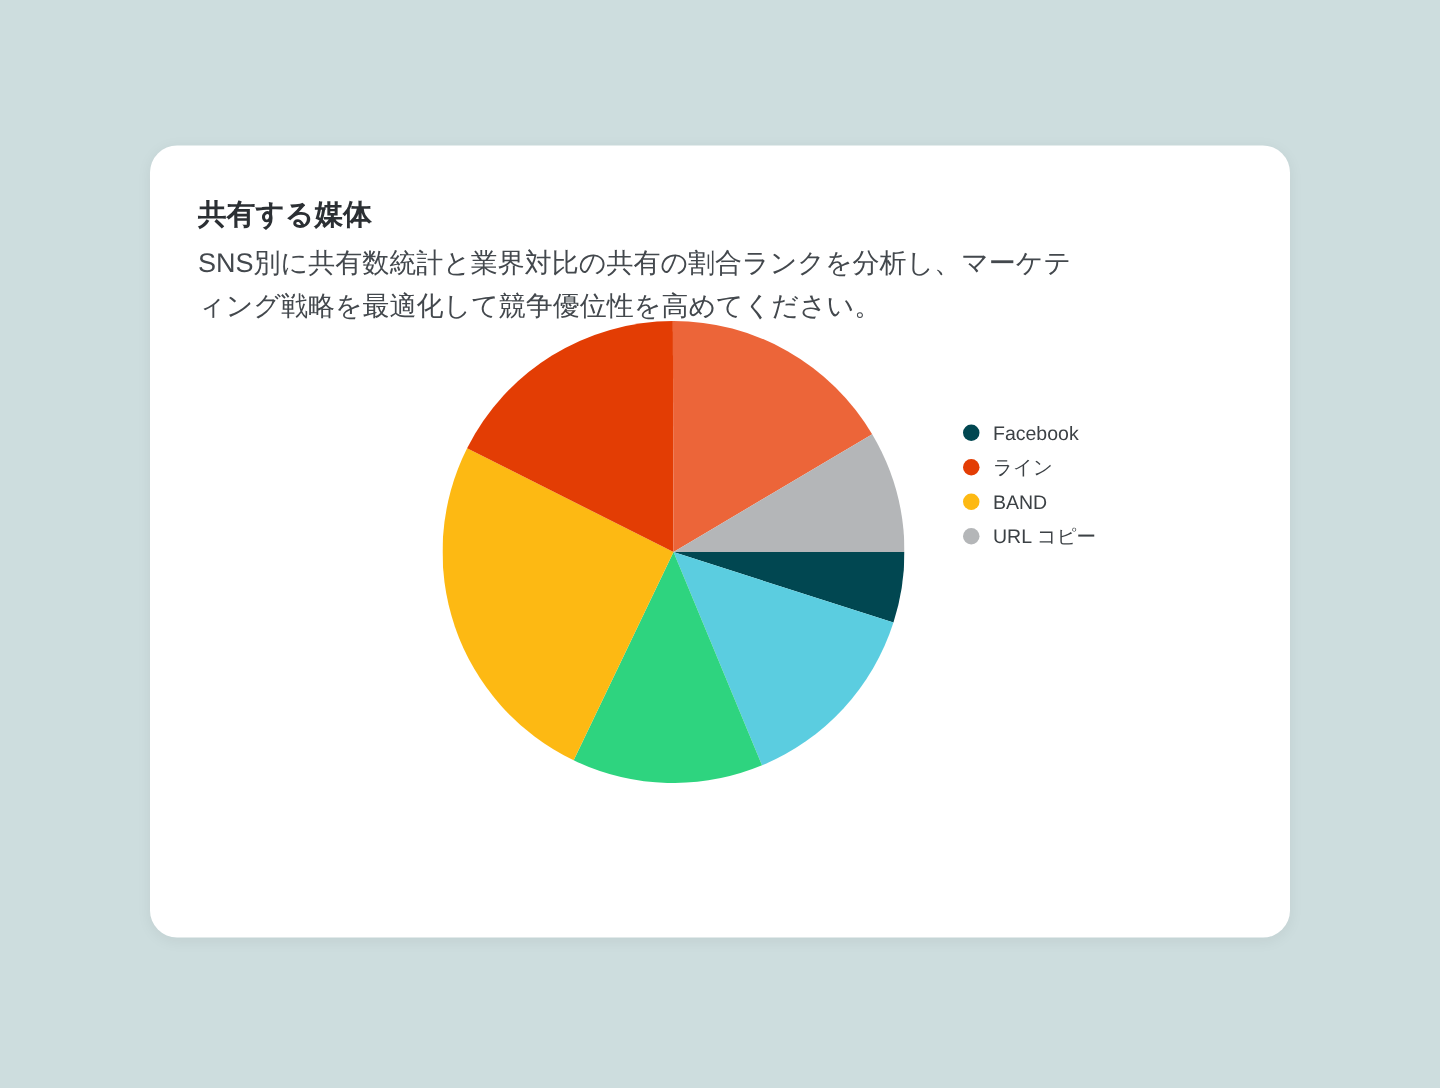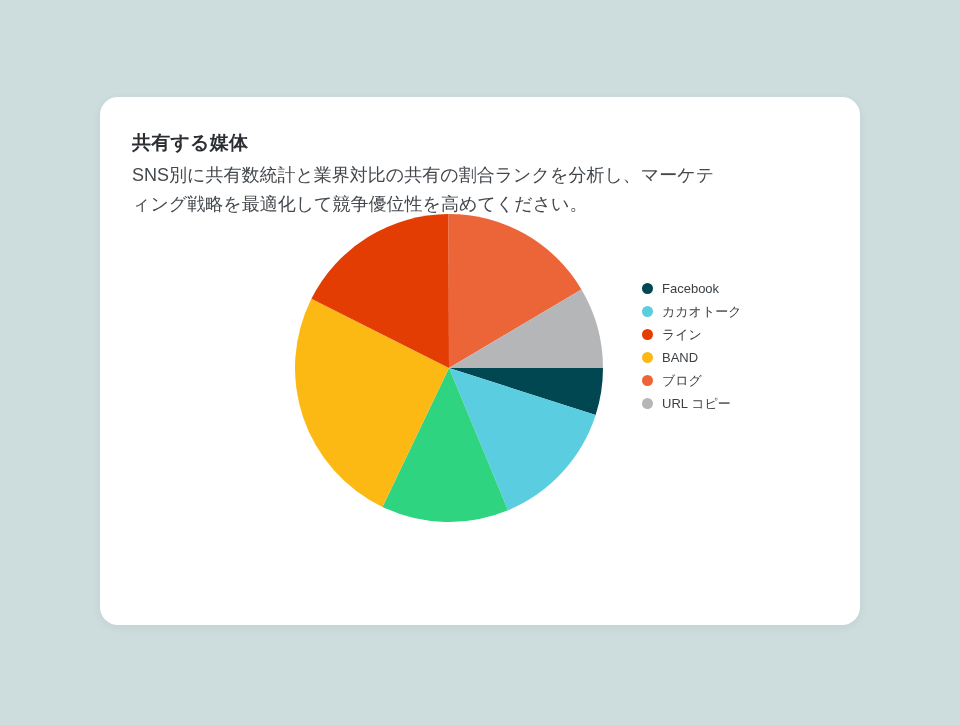--- a/index.html
+++ b/index.html
@@ -101,34 +101,26 @@
             </g>
         </svg>
       </div>
 
       <div class="legend" id="legend-list">
           <div class="legend-item">
             <span class="legend-dot" style="background: rgb(1, 71, 81);"></span>
             <span class="legend-label">Facebook</span>
           </div>
           <div class="legend-item">
-            <span class="legend-dot" style="background: rgb(91, 205, 224);"></span>
-            <span class="legend-label">カカオトーク</span>
-          </div>
-          <div class="legend-item">
             <span class="legend-dot" style="background: rgb(227, 61, 4);"></span>
             <span class="legend-label">ライン</span>
           </div>
           <div class="legend-item">
             <span class="legend-dot" style="background: rgb(253, 185, 19);"></span>
             <span class="legend-label">BAND</span>
-          </div>
-          <div class="legend-item">
-            <span class="legend-dot" style="background: rgb(236, 101, 57);"></span>
-            <span class="legend-label">ブログ</span>
           </div>
           <div class="legend-item">
             <span class="legend-dot" style="background: rgb(180, 182, 184);"></span>
             <span class="legend-label">URL コピー</span>
           </div>
         </div>
 
     </div>
   </div>
 </div>

